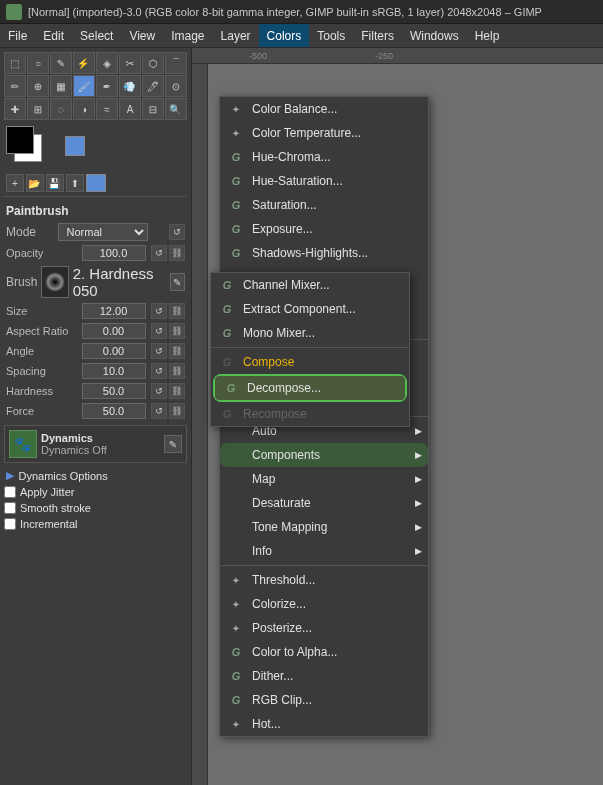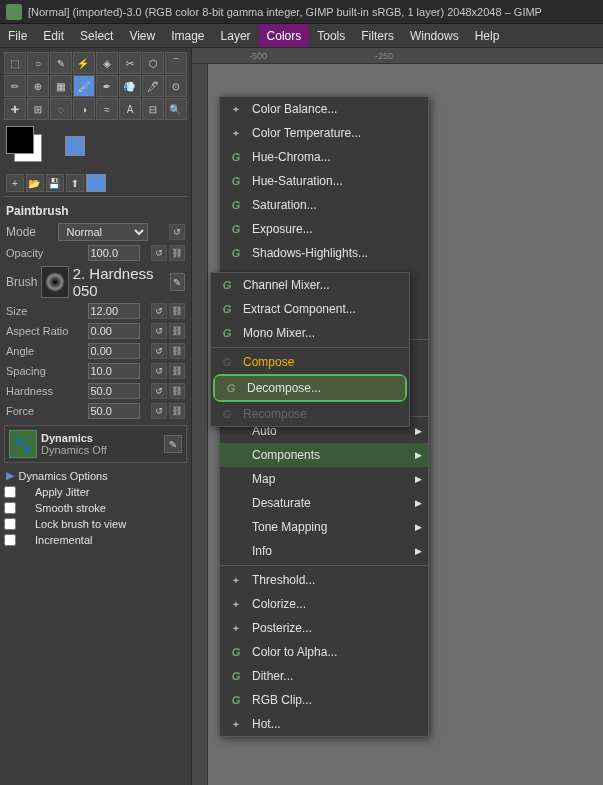--- a/index.html
+++ b/index.html
@@ -48,21 +48,21 @@
     .menu-item {
       padding: 2px 8px;
       height: 100%;
       display: flex;
       align-items: center;
       cursor: pointer;
       font-size: 12px;
       color: #e0e0e0;
     }
     .menu-item.active {
-      background: #701a75;
+      background: #0c4a6e;
       color: #fff;
     }
 
     
     .main-area {
       display: flex;
       height: calc(785px - 24px - 24px);
       position: relative;
     }
 
@@ -119,22 +119,22 @@
       color: #e0e0e0;
       font-size: 11px;
       padding: 1px 4px;
       width: 90px;
     }
     .spinner-input {
       background: #4a4a4a;
       border: 1px solid #666;
       color: #e0e0e0;
       font-size: 11px;
-      width: 52px;
-      text-align: left;
+      width: 64px;
+      text-align: center;
       padding: 1px 2px;
     }
     .brush-row {
       display: flex;
       align-items: center;
       gap: 4px;
       padding: 2px;
     }
     .brush-thumb {
       width: 32px;
@@ -200,21 +200,21 @@
       background: #3c6e3c;
       border: 1px solid #5a8a5a;
       display: flex;
       align-items: center;
       justify-content: center;
       font-size: 14px;
     }
     .checkbox-row {
       display: flex;
       align-items: center;
-      gap: 19px;
+      gap: 4px;
       padding: 2px 0;
       font-size: 11px;
     }
     .checkbox-row input[type="checkbox"] {
       width: 12px;
       height: 12px;
     }
 
     
     .canvas-area {
@@ -497,24 +497,20 @@
     <div class="checkbox-row">
       <input type="checkbox" style="">
       <label>Apply Jitter</label>
     </div>
     <div class="checkbox-row">
       <input type="checkbox" style="">
       <label>Smooth stroke</label>
     </div>
     <div class="checkbox-row">
       <input type="checkbox" style="">
-      <label>Lock brush to view</label>
-    </div>
-    <div class="checkbox-row">
-      <input type="checkbox" style="">
       <label>Incremental</label>
     </div>
   </div>
 
   <div class="canvas-area">
     <div class="ruler-h">
       <span style="margin-left:41px;">-500</span>
       <span style="margin-left:108px;">-250</span>
     </div>
     <div class="ruler-v"></div>
@@ -591,21 +587,21 @@
       </div>
       <div class="menu-entry">
         <span class="menu-icon"></span>
         <span>Value Invert</span>
       </div>
       <div class="menu-separator"></div>
       <div class="menu-entry has-submenu">
         <span class="menu-icon"></span>
         <span>Auto</span>
       </div>
-      <div class="menu-entry has-submenu" style="background:#3a5a3a;">
+      <div class="menu-entry has-submenu" style="background:#3a5a3a;border-radius:7px;">
         <span class="menu-icon"></span>
         <span>Components</span>
       </div>
       <div class="menu-entry has-submenu">
         <span class="menu-icon"></span>
         <span>Map</span>
       </div>
       <div class="menu-entry has-submenu">
         <span class="menu-icon"></span>
         <span>Desaturate</span>

